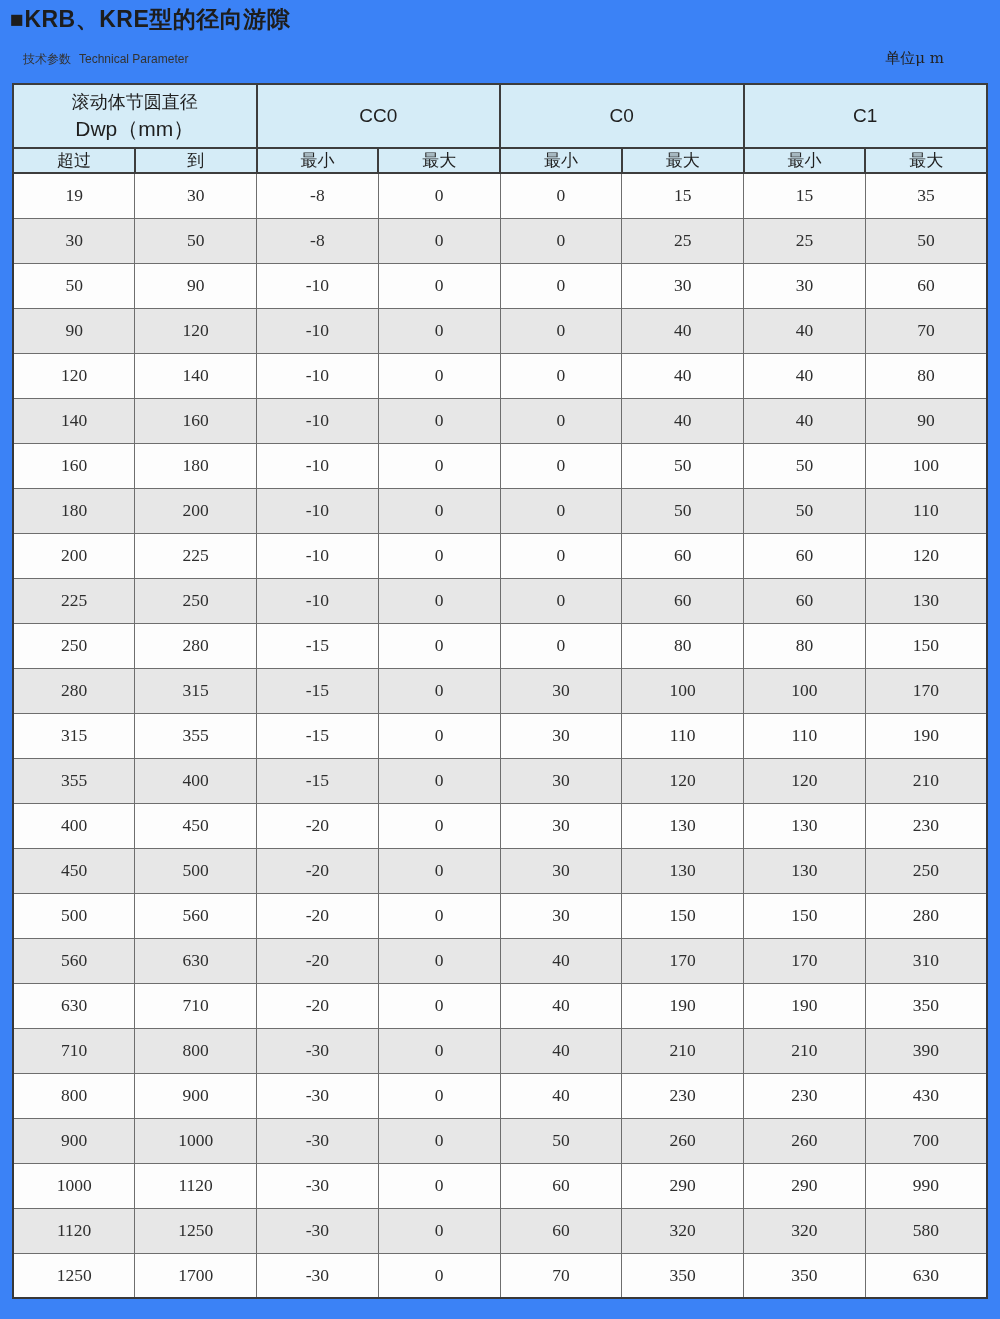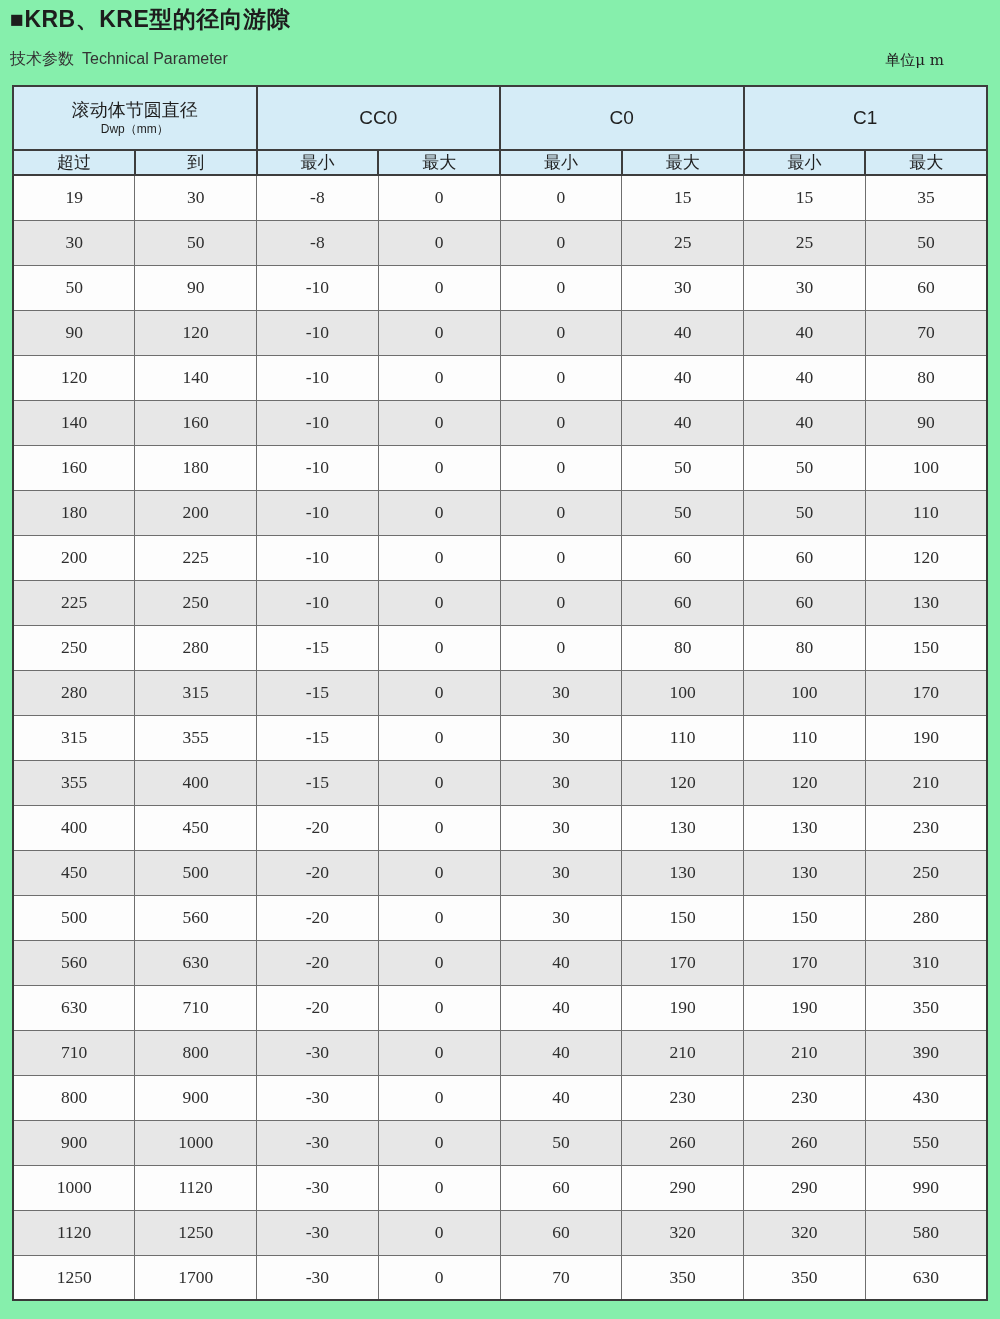--- a/index.html
+++ b/index.html
@@ -5,37 +5,37 @@
   * { margin: 0; padding: 0; box-sizing: border-box; }
   html, body {
     width: 1000px;
     background: #ffffff;
     font-family: "Liberation Sans", sans-serif;
     color: #222;
   }
   .page {
     width: 1000px;
     height: 1319px;
-    background: #86efac;
+    background: #3b82f6;
     position: relative;
   }
   .doc-title {
     font-size: 23px;
     font-weight: bold;
     color: #1d1d1d;
     padding: 4px 0 0 10px;
     letter-spacing: 0.5px;
   }
   .sub-row {
     display: flex;
     justify-content: space-between;
     align-items: flex-end;
     margin: 14px 12px 8px 10px;
   }
-  .sub-left { font-size: 16px; color: #333; }
+  .sub-left { font-size: 12px; color: #333; margin-left: 13px; }
   .sub-left .cn { margin-right: 8px; }
   .unit-label {
     font-family: "DejaVu Serif", "Liberation Serif", serif;
     font-size: 15px;
     color: #222;
     margin-right: 44px;
   }
   table.param-table {
     border-collapse: collapse;
     table-layout: fixed;
@@ -49,21 +49,21 @@
     background: #d5ecf7;
     border: 2px solid #3d3d3d;
     font-weight: normal;
     color: #1f1f1f;
     text-align: center;
     vertical-align: middle;
   }
   .param-table thead tr.group-row th { height: 64px; font-size: 19px; }
   .param-table thead tr.sub-row-header th { height: 22px; font-size: 17px; }
   .dwp-head .line1 { font-size: 18px; line-height: 1.35; }
-  .dwp-head .line2 { font-size: 12px; line-height: 1.3; }
+  .dwp-head .line2 { font-size: 21px; line-height: 1.3; }
   .param-table tbody td {
     height: 45px;
     text-align: center;
     vertical-align: middle;
     border: 1.5px solid #6e6e6e;
     font-family: "Liberation Serif", serif;
     font-size: 17.5px;
     color: #2e2e2e;
     background: #fdfdfd;
   }
@@ -327,21 +327,21 @@
           <td>430</td>
         </tr>
         <tr class="alt">
           <td>900</td>
           <td>1000</td>
           <td>-30</td>
           <td>0</td>
           <td>50</td>
           <td>260</td>
           <td>260</td>
-          <td>550</td>
+          <td>700</td>
         </tr>
         <tr>
           <td>1000</td>
           <td>1120</td>
           <td>-30</td>
           <td>0</td>
           <td>60</td>
           <td>290</td>
           <td>290</td>
           <td>990</td>

